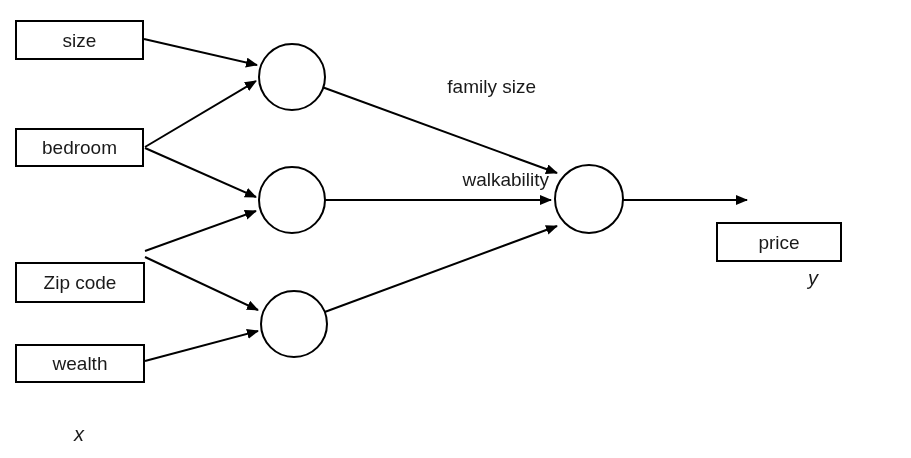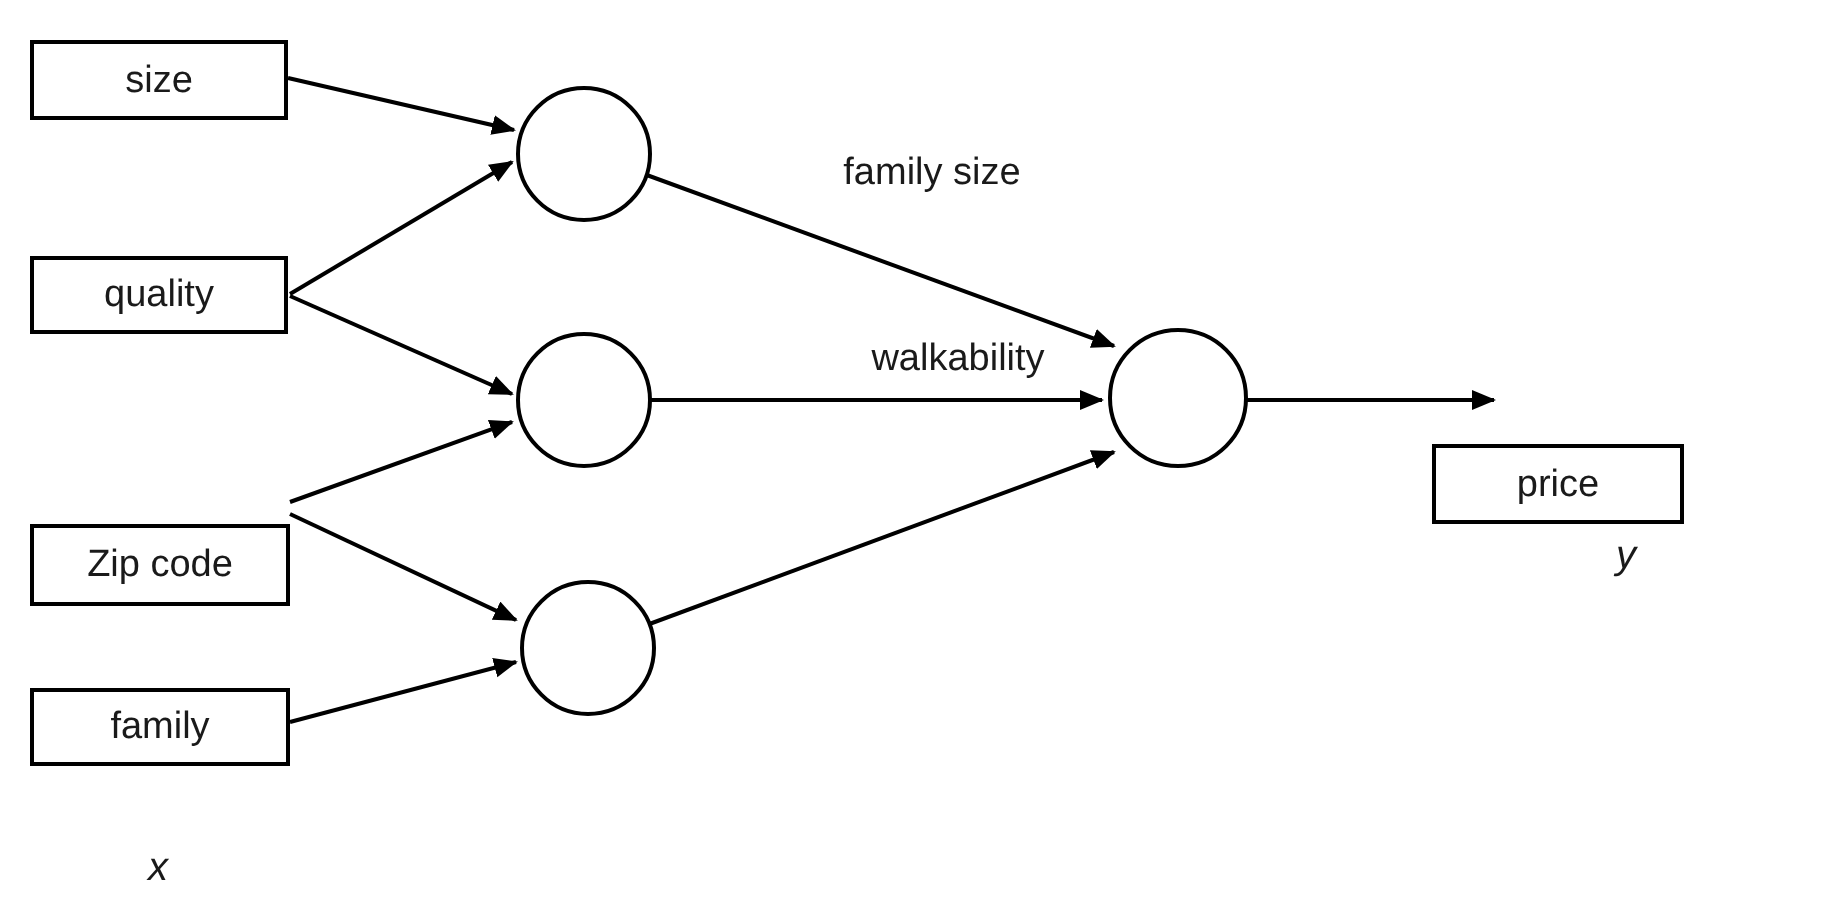--- a/index.html
+++ b/index.html
@@ -28,21 +28,21 @@
     background: #ffffff;
     display: flex;
     align-items: center;
     justify-content: center;
     font-size: 19px;
     line-height: 1;
   }
   .edge-label {
     position: absolute;
     font-size: 19px;
-    text-align: center;
+    text-align: right;
     white-space: nowrap;
   }
   .var-label {
     position: absolute;
     font-size: 20px;
     font-style: italic;
     text-align: center;
     width: 24px;
   }
 </style>
@@ -74,27 +74,27 @@
     <circle cx="292" cy="77" r="33" fill="#ffffff" stroke="#000000" stroke-width="2"></circle>
     <circle cx="292" cy="200" r="33" fill="#ffffff" stroke="#000000" stroke-width="2"></circle>
     <circle cx="294" cy="324" r="33" fill="#ffffff" stroke="#000000" stroke-width="2"></circle>
     <circle cx="589" cy="199" r="34" fill="#ffffff" stroke="#000000" stroke-width="2"></circle>
   </svg>
 
   <div class="node-box" style="left:15px; top:20px; width:129px; height:40px;">
     <span>size</span>
   </div>
   <div class="node-box" style="left:15px; top:128px; width:129px; height:39px;">
-    <span>quality</span>
+    <span>bedroom</span>
   </div>
   <div class="node-box" style="left:15px; top:234px; width:130px; height:41px;margin-top:28px;">
     <span>Zip code</span>
   </div>
   <div class="node-box" style="left:15px; top:344px; width:130px; height:39px;">
-    <span>family</span>
+    <span>wealth</span>
   </div>
 
   <div class="node-box" style="left:716px; top:178px; width:126px; height:40px;margin-top:44px;">
     <span>price</span>
   </div>
 
   <div class="edge-label" style="left:396px; top:76px; width:140px;">family size</div>
   <div class="edge-label" style="left:409px; top:169px; width:140px;">walkability</div>
 
   <div class="var-label" style="left:67px; top:423px;">x</div>

